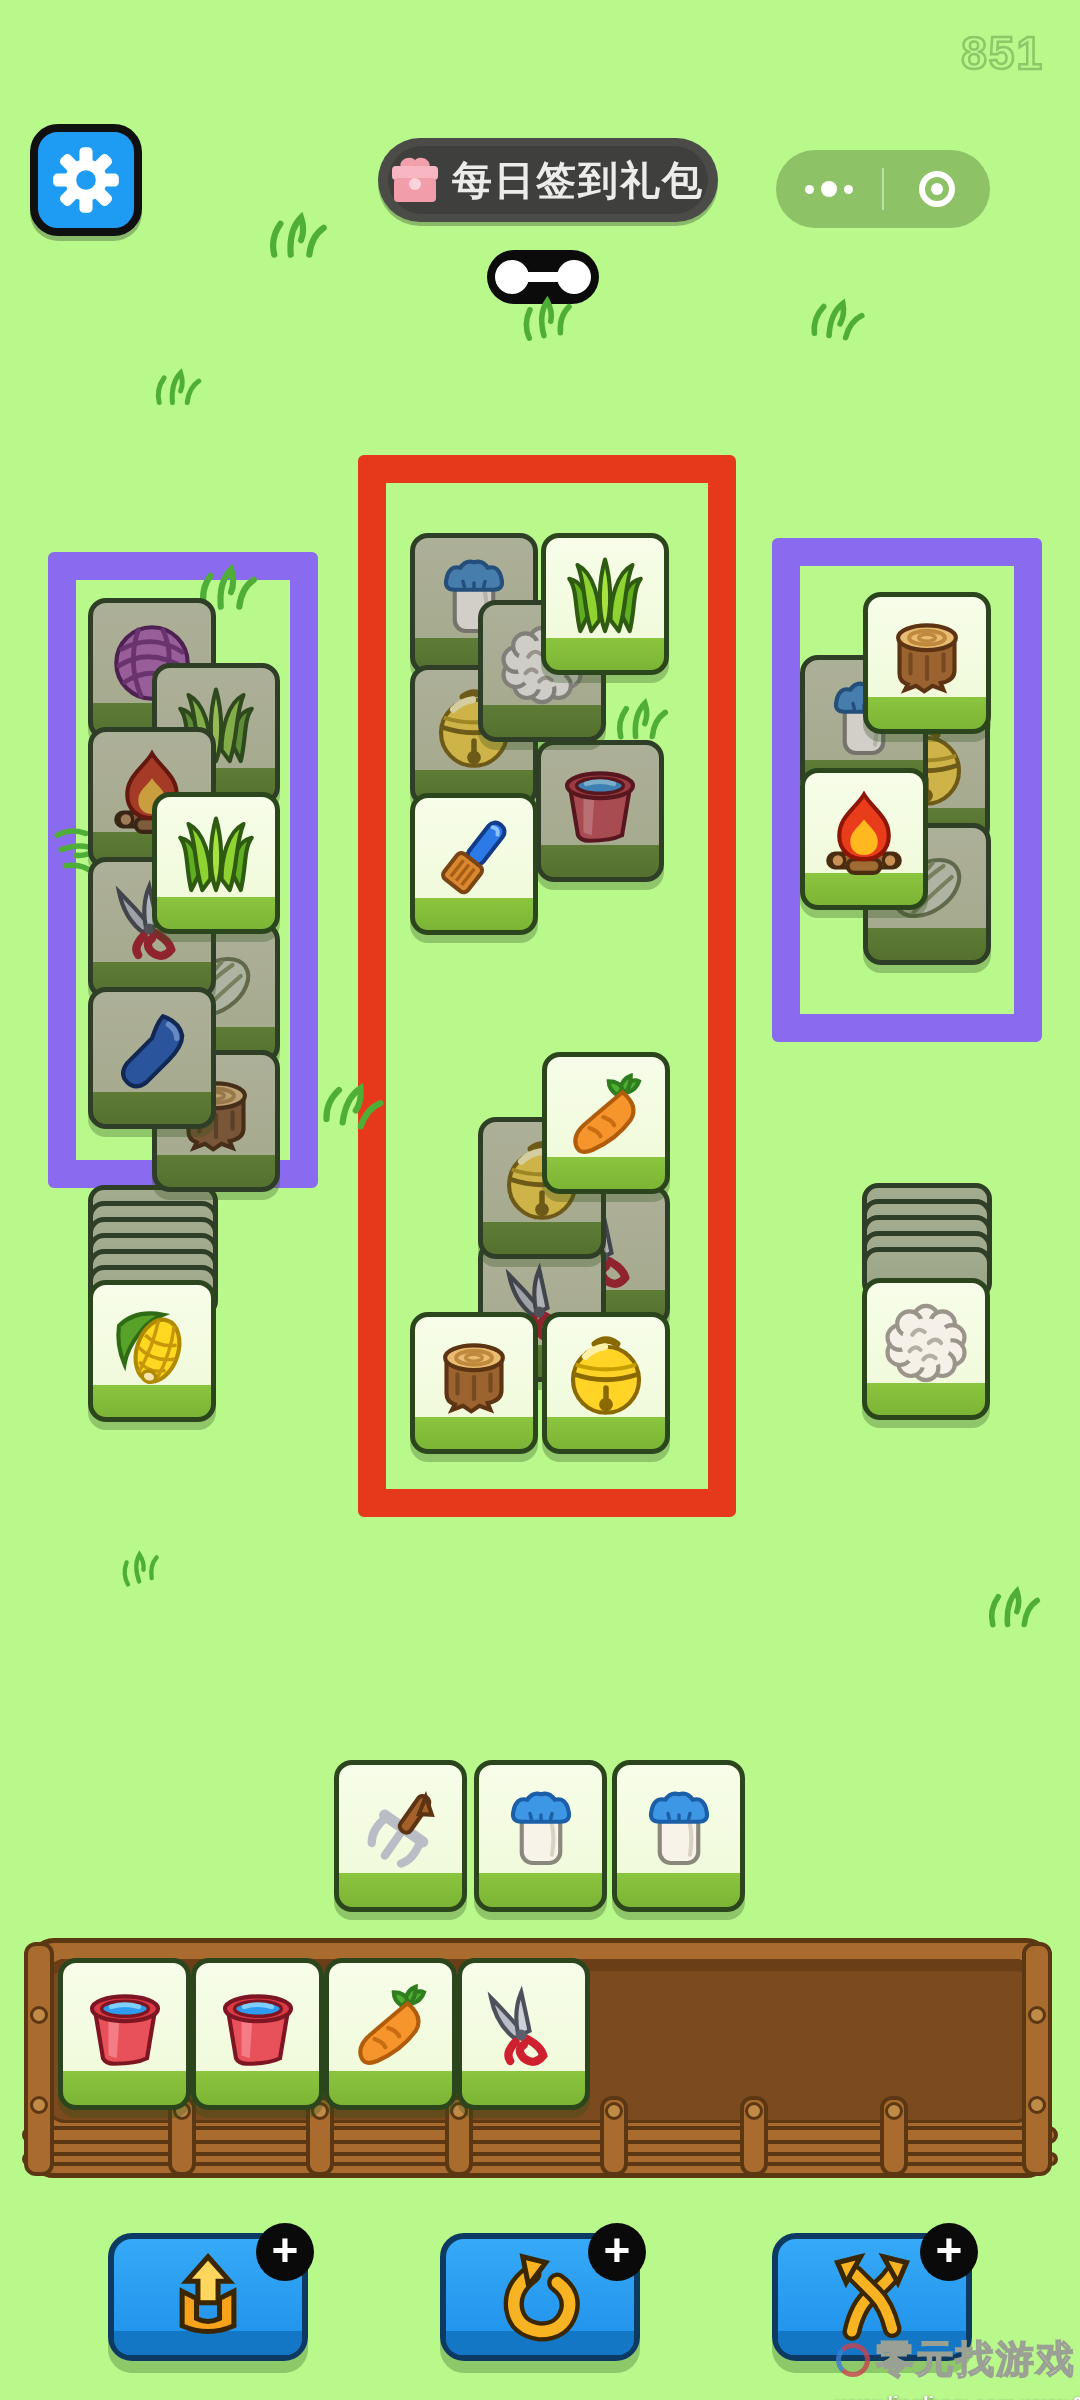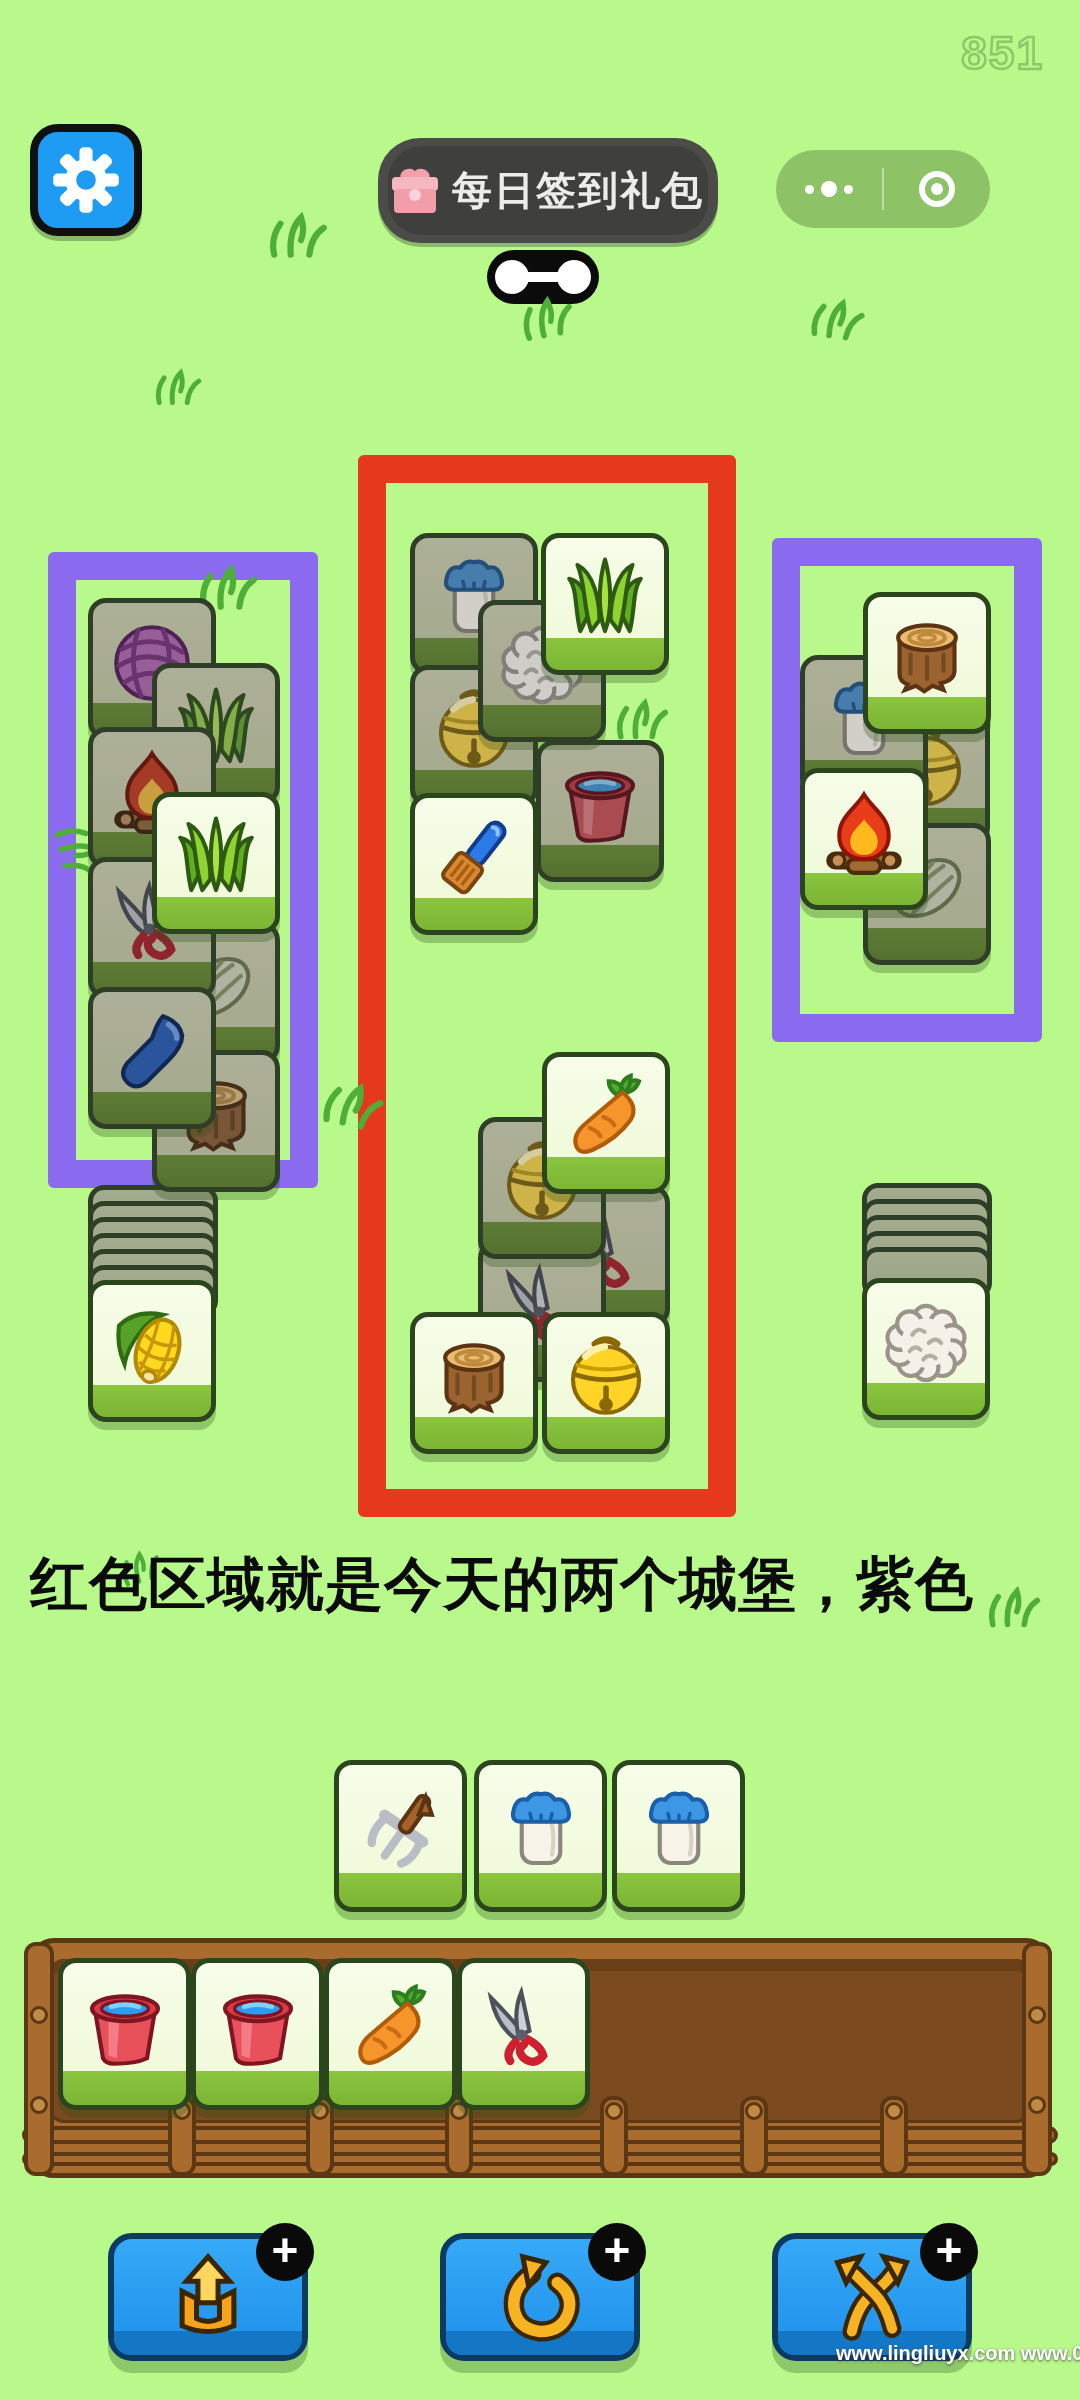--- a/index.html
+++ b/index.html
@@ -9,21 +9,21 @@
 
   
   .counter { position:absolute; top:26px; right:36px; font-size:46px; font-weight:bold;
              color:#b9f98c; -webkit-text-stroke:2.5px #8cc868; letter-spacing:2px; }
   .settings-btn { position:absolute; left:30px; top:124px; width:112px; height:112px;
                   background:#1e9bf2; border:8px solid #101010; border-radius:28px;
                   display:flex; align-items:center; justify-content:center;
                   box-shadow:0 5px 0 rgba(0,0,0,.25); }
   .settings-btn svg { width:70px; height:70px; }
 
-  .gift-btn { position:absolute; left:378px; top:138px; width:340px; height:105px;
+  .gift-btn { position:absolute; left:378px; top:138px; width:340px; height:84px;
               background:#4b4b48; border-radius:42px; box-shadow:0 4px 0 rgba(0,0,0,.25);
               display:flex; align-items:center; justify-content:center; }
   .gift-inner { position:absolute; left:10px; right:10px; top:8px; bottom:8px;
                 background:#3f3f3d; border-radius:34px; }
   .gift-content { position:relative; display:flex; align-items:center; gap:14px; }
   .gift-label { color:#ececea; font-size:40px; font-weight:bold; letter-spacing:2px; }
   .gift-icon { width:46px; height:44px; position:relative; }
   .gift-bow-l,.gift-bow-r { position:absolute; top:0; width:16px; height:12px; background:#f2a0ac; border-radius:50%; }
   .gift-bow-l { left:8px; transform:rotate(-20deg);} .gift-bow-r { right:8px; transform:rotate(20deg);}
   .gift-lid { position:absolute; top:8px; left:0; right:0; height:14px; background:#f7b7c2; border-radius:4px; }
@@ -528,21 +528,20 @@
       <div class="deckback" style="left: 862px; top: 1231px; z-index: 13;"></div>
       <div class="deckback" style="left: 862px; top: 1247px; z-index: 14;"></div>
       <div class="tile" style="left: 862px; top: 1278px; z-index: 16;">
         <svg class="ticon" viewBox="0 0 64 64">
           <use href="#i-wool"></use>
         </svg>
       </div>
     </div>
 
   <div class="caption">
-    <div>红色区域就是今天的两个城堡，紫色</div>
   </div>
 
   <div id="hand-row">
       <div class="tile big" style="left: 334px; top: 1760px; z-index: 12;">
         <svg class="ticon" viewBox="0 0 64 64">
           <use href="#i-pitchfork"></use>
         </svg>
       </div>
       <div class="tile big" style="left: 474px; top: 1760px; z-index: 12;">
         <svg class="ticon" viewBox="0 0 64 64">
@@ -627,16 +626,20 @@
       </div>
       <div class="abtn" style="left: 772px;">
         <svg viewBox="0 0 64 64">
           <use href="#i-shuffle"></use>
         </svg>
                  <span class="badge">+</span>
       </div>
     </div>
 
   <div class="sitemark">
+    <div class="row1">
+      <i class="glogo"></i>
+      <span class="big">零元找游戏</span>
+    </div>
     <div class="urls">www.lingliuyx.com   www.06zyx.com</div>
   </div>
 
 </div>
 
 </body></html>

